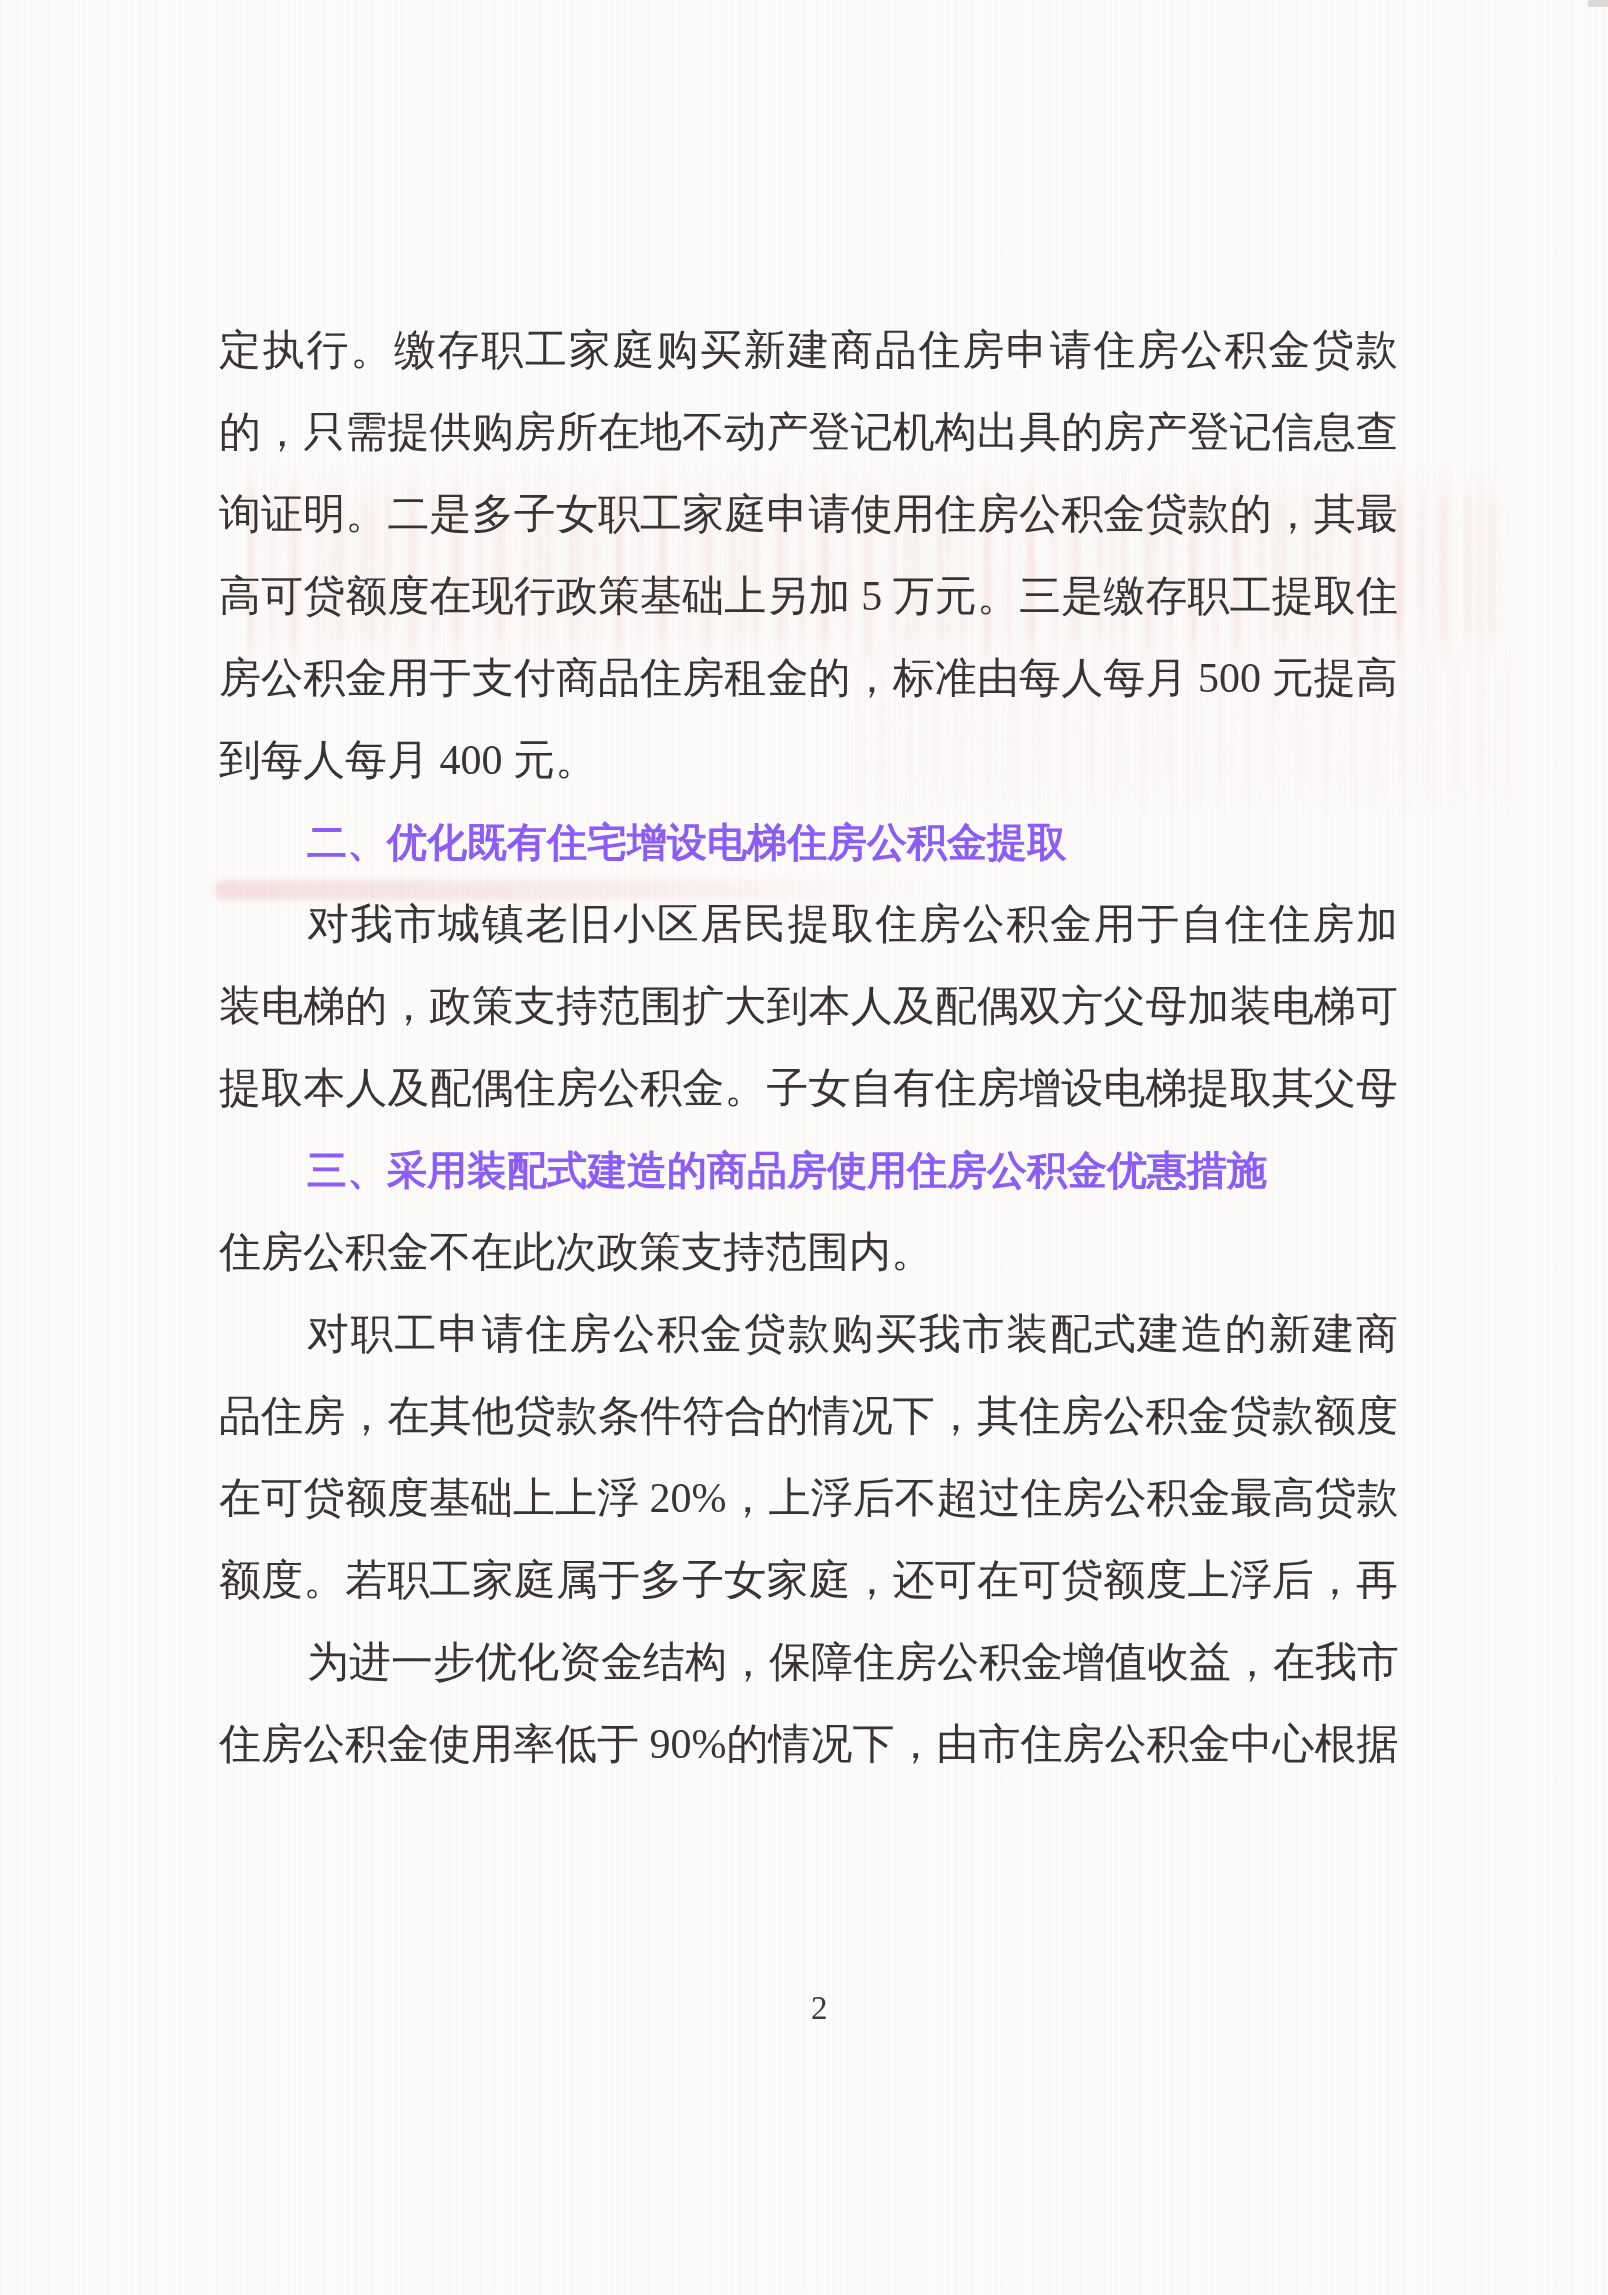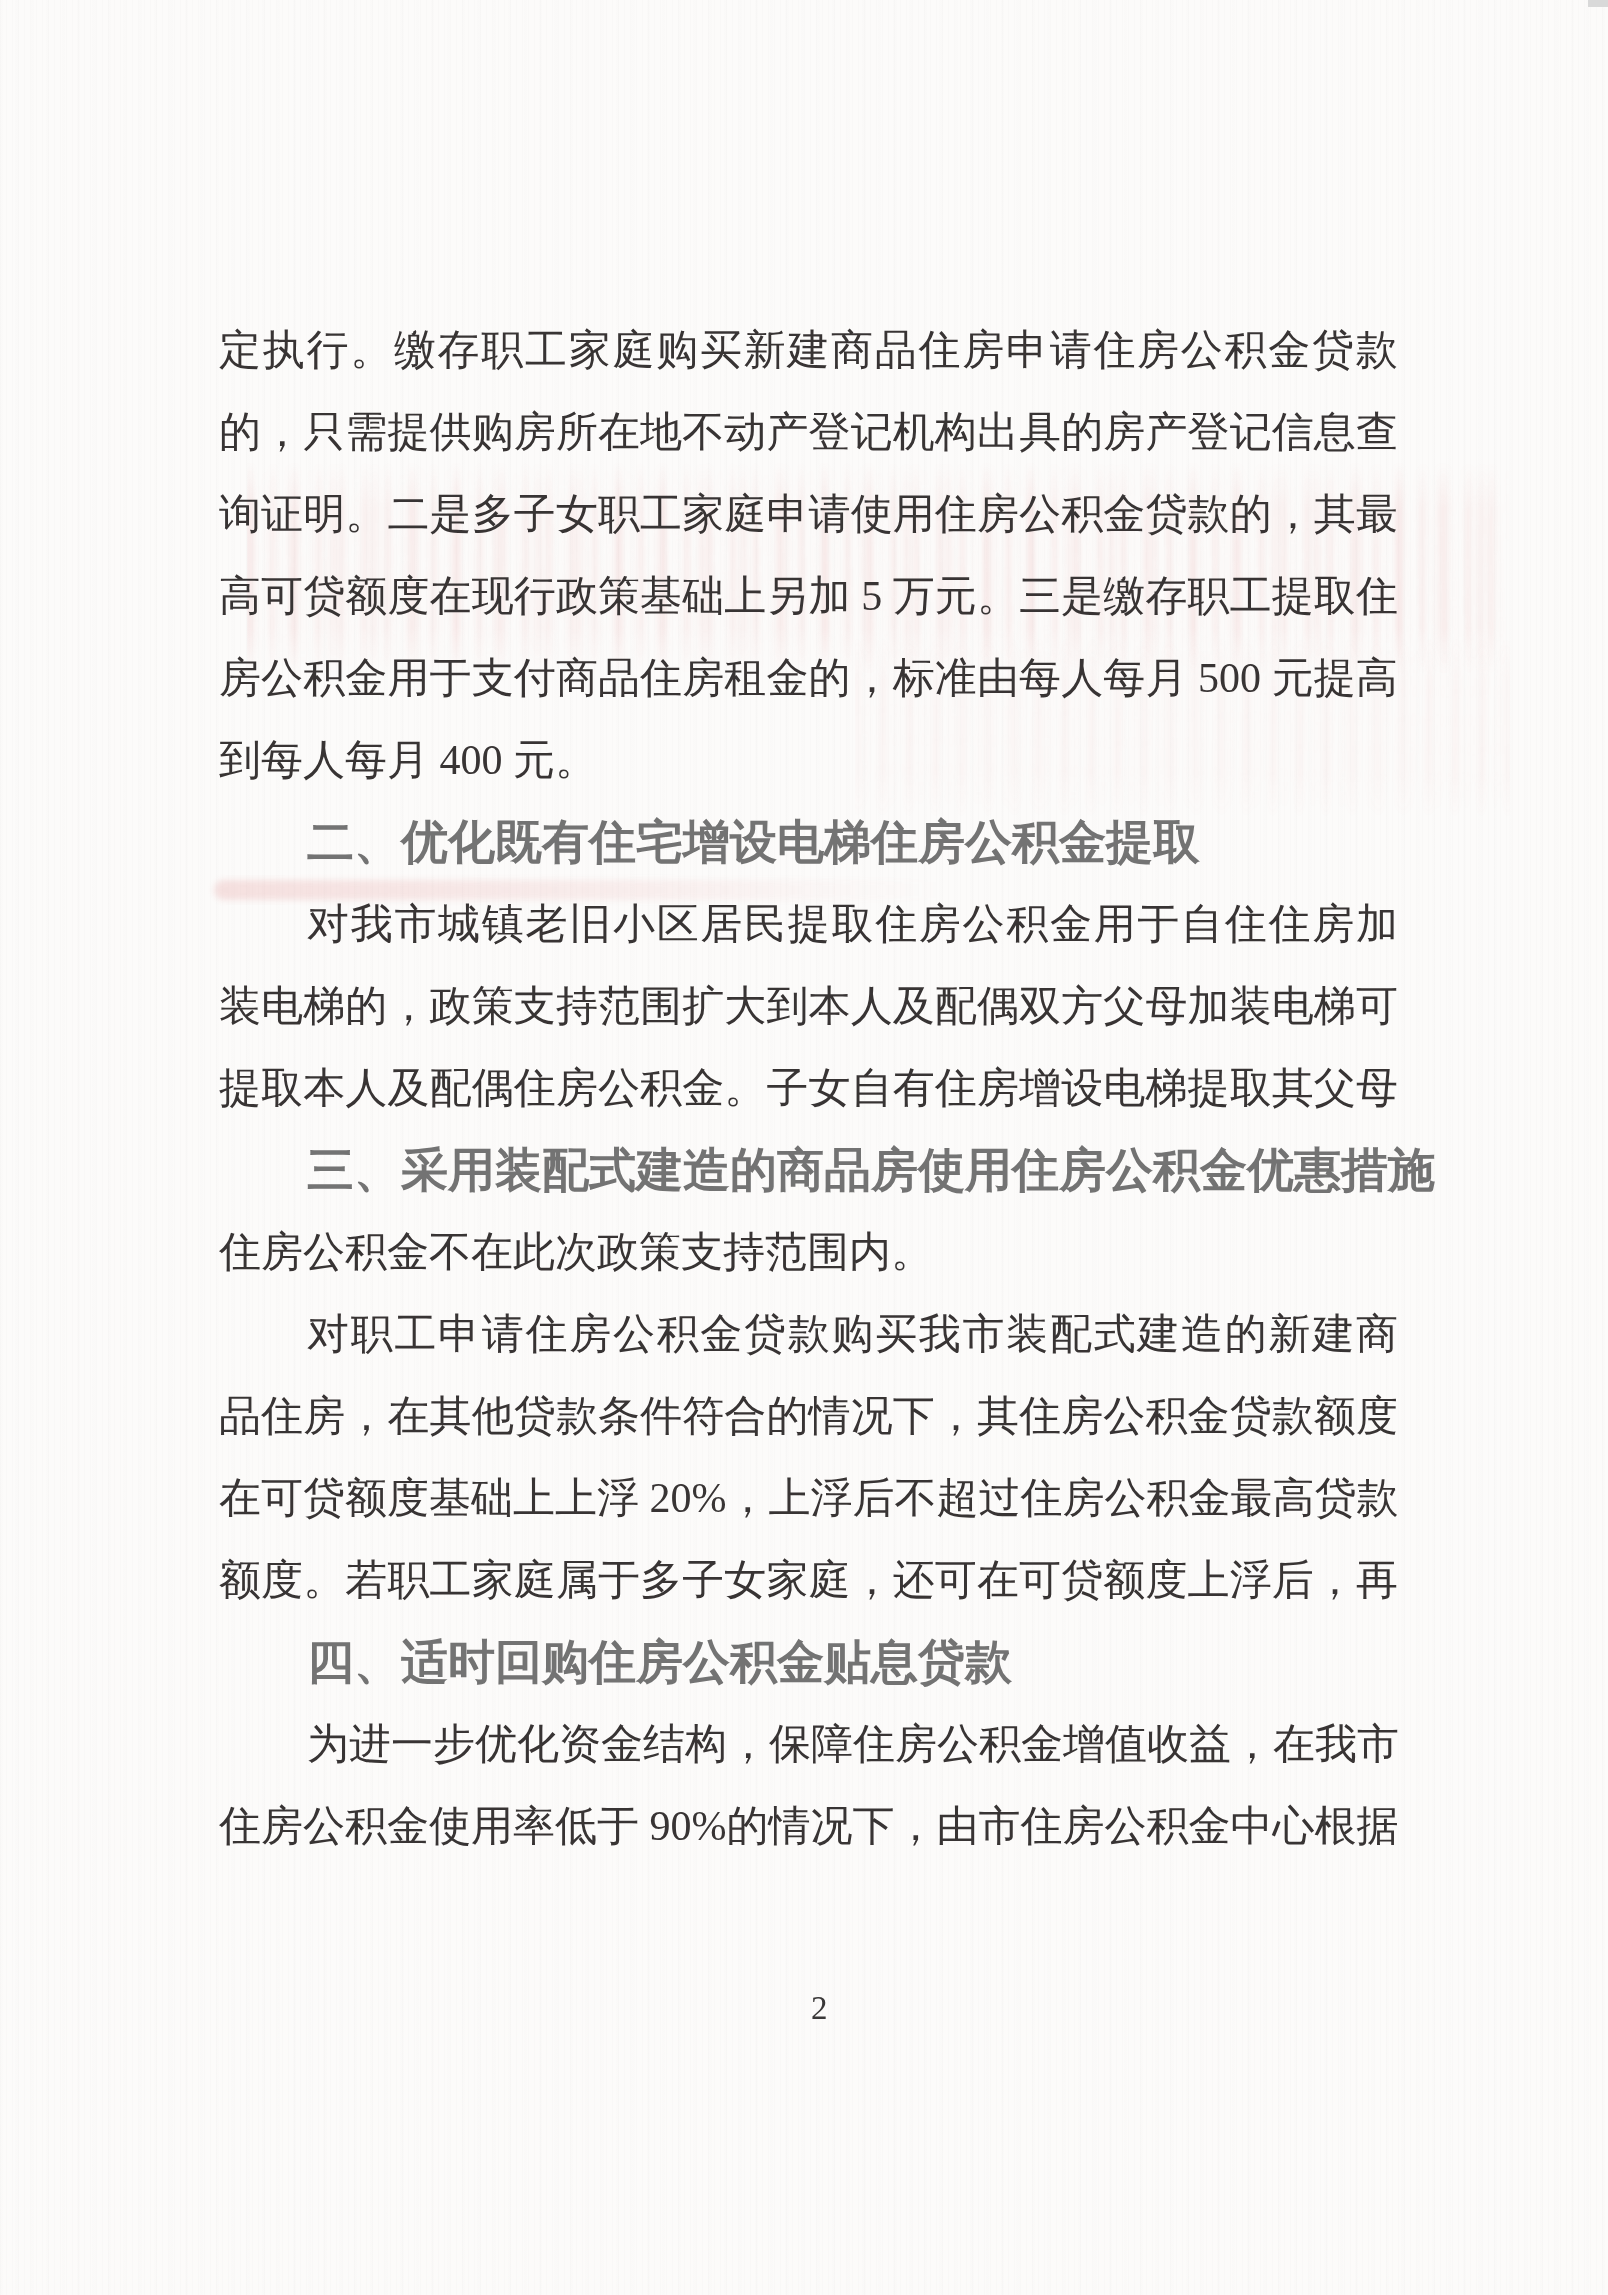--- a/index.html
+++ b/index.html
@@ -75,22 +75,22 @@
   }
   .line.body {
     font-family: "Liberation Serif", "DejaVu Serif", serif;
     font-size: 42px;
     color: #383434;
     letter-spacing: 0;
   }
   .line.heading {
     font-family: Liberation Serif, serif;
     font-weight: 700;
-    font-size: 47px;
-    color: #737373;
+    font-size: 40px;
+    color: #8b5cf6;
   }
   .line.indent, .line.heading { padding-left: 88px; }
   .line.justify { justify-content: space-between; }
   .line.justify.indent { padding-left: 0; }
   .line.justify.indent .tok:first-child { margin-left: 88px; }
   .tok { flex: 0 0 auto; white-space: pre; }
   .page-number {
     position: absolute;
     left: 0; top: 1990px; width: 1609px;
     text-align: center;
@@ -121,20 +121,19 @@
       <div class="line heading indent">二、优化既有住宅增设电梯住房公积金提取</div>
       <div class="line body indent justify"><span class="tok">对</span><span class="tok">我</span><span class="tok">市</span><span class="tok">城</span><span class="tok">镇</span><span class="tok">老</span><span class="tok">旧</span><span class="tok">小</span><span class="tok">区</span><span class="tok">居</span><span class="tok">民</span><span class="tok">提</span><span class="tok">取</span><span class="tok">住</span><span class="tok">房</span><span class="tok">公</span><span class="tok">积</span><span class="tok">金</span><span class="tok">用</span><span class="tok">于</span><span class="tok">自</span><span class="tok">住</span><span class="tok">住</span><span class="tok">房</span><span class="tok">加</span></div>
       <div class="line body justify"><span class="tok">装</span><span class="tok">电</span><span class="tok">梯</span><span class="tok">的</span><span class="tok">，</span><span class="tok">政</span><span class="tok">策</span><span class="tok">支</span><span class="tok">持</span><span class="tok">范</span><span class="tok">围</span><span class="tok">扩</span><span class="tok">大</span><span class="tok">到</span><span class="tok">本</span><span class="tok">人</span><span class="tok">及</span><span class="tok">配</span><span class="tok">偶</span><span class="tok">双</span><span class="tok">方</span><span class="tok">父</span><span class="tok">母</span><span class="tok">加</span><span class="tok">装</span><span class="tok">电</span><span class="tok">梯</span><span class="tok">可</span></div>
       <div class="line body justify"><span class="tok">提</span><span class="tok">取</span><span class="tok">本</span><span class="tok">人</span><span class="tok">及</span><span class="tok">配</span><span class="tok">偶</span><span class="tok">住</span><span class="tok">房</span><span class="tok">公</span><span class="tok">积</span><span class="tok">金</span><span class="tok">。</span><span class="tok">子</span><span class="tok">女</span><span class="tok">自</span><span class="tok">有</span><span class="tok">住</span><span class="tok">房</span><span class="tok">增</span><span class="tok">设</span><span class="tok">电</span><span class="tok">梯</span><span class="tok">提</span><span class="tok">取</span><span class="tok">其</span><span class="tok">父</span><span class="tok">母</span></div>
       <div class="line heading indent">三、采用装配式建造的商品房使用住房公积金优惠措施</div>
       <div class="line body">住房公积金不在此次政策支持范围内。</div>
       <div class="line body indent justify"><span class="tok">对</span><span class="tok">职</span><span class="tok">工</span><span class="tok">申</span><span class="tok">请</span><span class="tok">住</span><span class="tok">房</span><span class="tok">公</span><span class="tok">积</span><span class="tok">金</span><span class="tok">贷</span><span class="tok">款</span><span class="tok">购</span><span class="tok">买</span><span class="tok">我</span><span class="tok">市</span><span class="tok">装</span><span class="tok">配</span><span class="tok">式</span><span class="tok">建</span><span class="tok">造</span><span class="tok">的</span><span class="tok">新</span><span class="tok">建</span><span class="tok">商</span></div>
       <div class="line body justify"><span class="tok">品</span><span class="tok">住</span><span class="tok">房</span><span class="tok">，</span><span class="tok">在</span><span class="tok">其</span><span class="tok">他</span><span class="tok">贷</span><span class="tok">款</span><span class="tok">条</span><span class="tok">件</span><span class="tok">符</span><span class="tok">合</span><span class="tok">的</span><span class="tok">情</span><span class="tok">况</span><span class="tok">下</span><span class="tok">，</span><span class="tok">其</span><span class="tok">住</span><span class="tok">房</span><span class="tok">公</span><span class="tok">积</span><span class="tok">金</span><span class="tok">贷</span><span class="tok">款</span><span class="tok">额</span><span class="tok">度</span></div>
       <div class="line body justify"><span class="tok">在</span><span class="tok">可</span><span class="tok">贷</span><span class="tok">额</span><span class="tok">度</span><span class="tok">基</span><span class="tok">础</span><span class="tok">上</span><span class="tok">上</span><span class="tok">浮</span><span class="tok"> 20%</span><span class="tok">，</span><span class="tok">上</span><span class="tok">浮</span><span class="tok">后</span><span class="tok">不</span><span class="tok">超</span><span class="tok">过</span><span class="tok">住</span><span class="tok">房</span><span class="tok">公</span><span class="tok">积</span><span class="tok">金</span><span class="tok">最</span><span class="tok">高</span><span class="tok">贷</span><span class="tok">款</span></div>
       <div class="line body justify"><span class="tok">额</span><span class="tok">度</span><span class="tok">。</span><span class="tok">若</span><span class="tok">职</span><span class="tok">工</span><span class="tok">家</span><span class="tok">庭</span><span class="tok">属</span><span class="tok">于</span><span class="tok">多</span><span class="tok">子</span><span class="tok">女</span><span class="tok">家</span><span class="tok">庭</span><span class="tok">，</span><span class="tok">还</span><span class="tok">可</span><span class="tok">在</span><span class="tok">可</span><span class="tok">贷</span><span class="tok">额</span><span class="tok">度</span><span class="tok">上</span><span class="tok">浮</span><span class="tok">后</span><span class="tok">，</span><span class="tok">再</span></div>
-      <div class="line heading indent">四、适时回购住房公积金贴息贷款</div>
       <div class="line body indent justify"><span class="tok">为</span><span class="tok">进</span><span class="tok">一</span><span class="tok">步</span><span class="tok">优</span><span class="tok">化</span><span class="tok">资</span><span class="tok">金</span><span class="tok">结</span><span class="tok">构</span><span class="tok">，</span><span class="tok">保</span><span class="tok">障</span><span class="tok">住</span><span class="tok">房</span><span class="tok">公</span><span class="tok">积</span><span class="tok">金</span><span class="tok">增</span><span class="tok">值</span><span class="tok">收</span><span class="tok">益</span><span class="tok">，</span><span class="tok">在</span><span class="tok">我</span><span class="tok">市</span></div>
       <div class="line body justify"><span class="tok">住</span><span class="tok">房</span><span class="tok">公</span><span class="tok">积</span><span class="tok">金</span><span class="tok">使</span><span class="tok">用</span><span class="tok">率</span><span class="tok">低</span><span class="tok">于</span><span class="tok"> 90%</span><span class="tok">的</span><span class="tok">情</span><span class="tok">况</span><span class="tok">下</span><span class="tok">，</span><span class="tok">由</span><span class="tok">市</span><span class="tok">住</span><span class="tok">房</span><span class="tok">公</span><span class="tok">积</span><span class="tok">金</span><span class="tok">中</span><span class="tok">心</span><span class="tok">根</span><span class="tok">据</span></div>
     </div>
 
   <div class="page-number">2</div>
 </div>
 
 
 </body></html>

